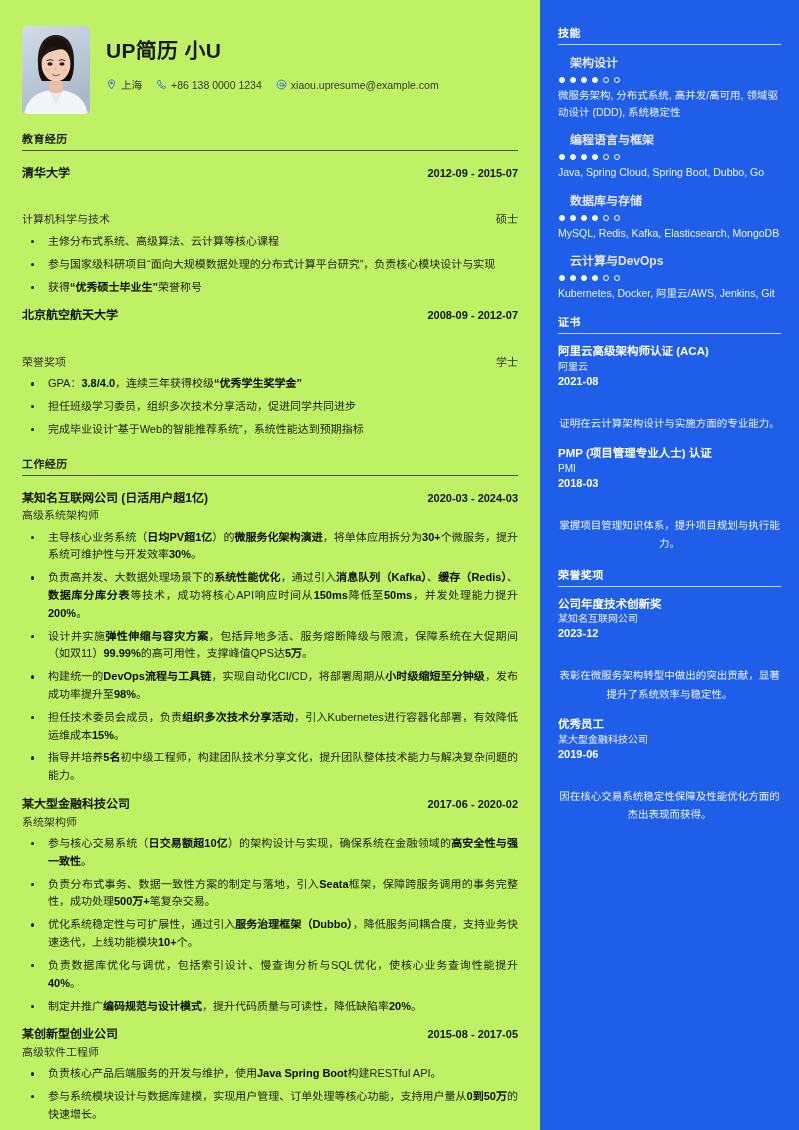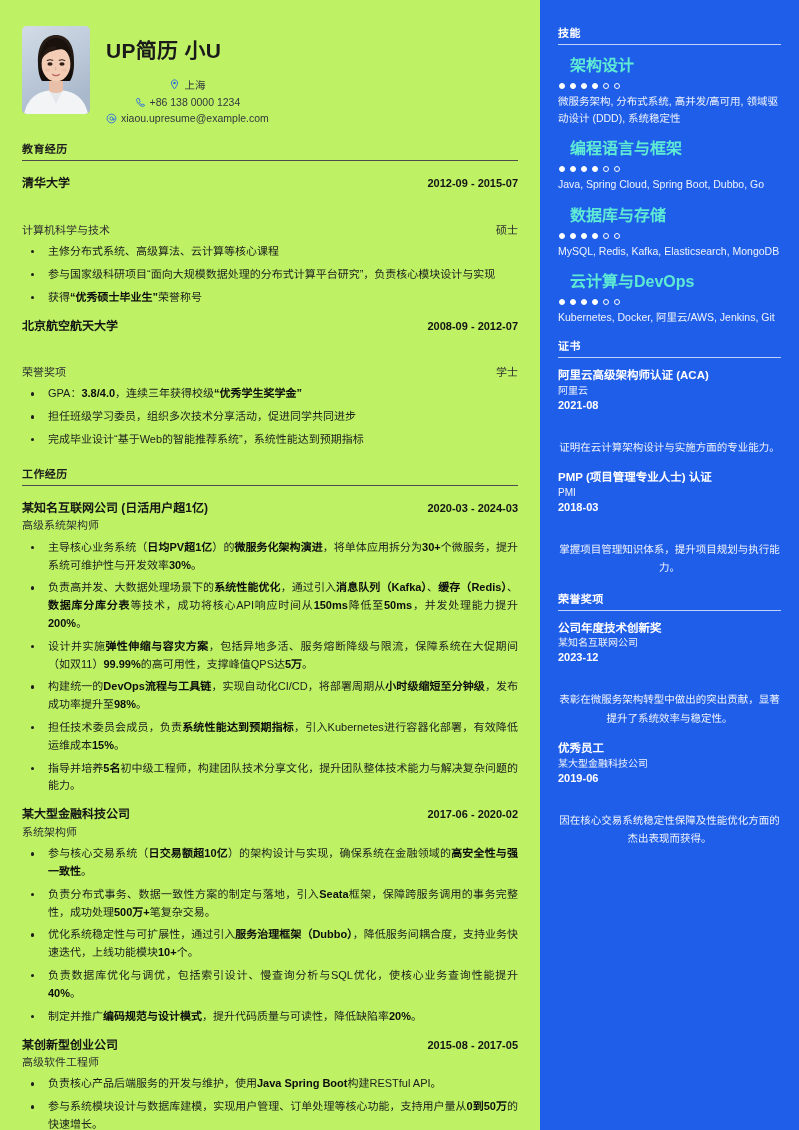--- a/index.html
+++ b/index.html
@@ -54,21 +54,20 @@
     line-height: 1.2;
   }
   .contact-row {
     margin-top: 14px;
     display: flex;
     align-items: center;
     flex-wrap: wrap;
     gap: 4px;
     font-size: 10.5px;
     color: #33373d;
-    flex-direction: column;
   }
   .contact-item { display: inline-flex; align-items: center; gap: 4px; margin-right: 10px; }
   .contact-item .ci { width: 11px; height: 11px; flex: 0 0 11px; display: inline-block; }
   .contact-item .ci svg { width: 11px; height: 11px; display: block; }
 
   
   .sec {
     margin-top: 16px;
   }
   .sec-title {
@@ -162,23 +161,23 @@
     letter-spacing: .4px;
     padding-bottom: 4px;
   }
   .side-rule {
     height: 1px;
     background: rgba(255,255,255,.72);
     margin-bottom: 9px;
   }
   .skill-group { margin-bottom: 11px; }
   .skill-name {
-    font-size: 16px;
-    font-weight: bold;
-    color: #5eead4;
+    font-size: 12px;
+    font-weight: bold;
+    color: #e5e5e5;
     line-height: 1.5;
     padding-left: 12px;
   }
   .dots { display: flex; gap: 5px; margin: 5px 0 4px 1px; }
   .dot {
     width: 6px; height: 6px; border-radius: 50%;
     border: 1px solid #ffffff;
     background: transparent;
   }
   .dot.on { background: #ffffff; }
@@ -348,21 +347,21 @@
               <div class="entry-date">2020-03 - 2024-03</div>
             </div>
             <div class="entry-sub">
               <div class="entry-role">高级系统架构师</div>
             </div>
             <ul class="bullets">
               <li>主导核心业务系统（<b>日均PV超1亿</b>）的<b>微服务化架构演进</b>，将单体应用拆分为<b>30+</b>个微服务，提升系统可维护性与开发效率<b>30%</b>。</li>
               <li>负责高并发、大数据处理场景下的<b>系统性能优化</b>，通过引入<b>消息队列（Kafka）</b>、<b>缓存（Redis）</b>、<b>数据库分库分表</b>等技术，成功将核心API响应时间从<b>150ms</b>降低至<b>50ms</b>，并发处理能力提升<b>200%</b>。</li>
               <li>设计并实施<b>弹性伸缩与容灾方案</b>，包括异地多活、服务熔断降级与限流，保障系统在大促期间（如双11）<b>99.99%</b>的高可用性，支撑峰值QPS达<b>5万</b>。</li>
               <li>构建统一的<b>DevOps流程与工具链</b>，实现自动化CI/CD，将部署周期从<b>小时级缩短至分钟级</b>，发布成功率提升至<b>98%</b>。</li>
-              <li>担任技术委员会成员，负责<b>系统性能达到预期指标</b>，引入Kubernetes进行容器化部署，有效降低运维成本<b>15%</b>。</li>
+              <li>担任技术委员会成员，负责<b>组织多次技术分享活动</b>，引入Kubernetes进行容器化部署，有效降低运维成本<b>15%</b>。</li>
               <li>指导并培养<b>5名</b>初中级工程师，构建团队技术分享文化，提升团队整体技术能力与解决复杂问题的能力。</li>
             </ul>
           </div>
           <div class="entry">
             <div class="entry-top">
               <div class="entry-org">某大型金融科技公司</div>
               <div class="entry-date">2017-06 - 2020-02</div>
             </div>
             <div class="entry-sub">
               <div class="entry-role">系统架构师</div>

